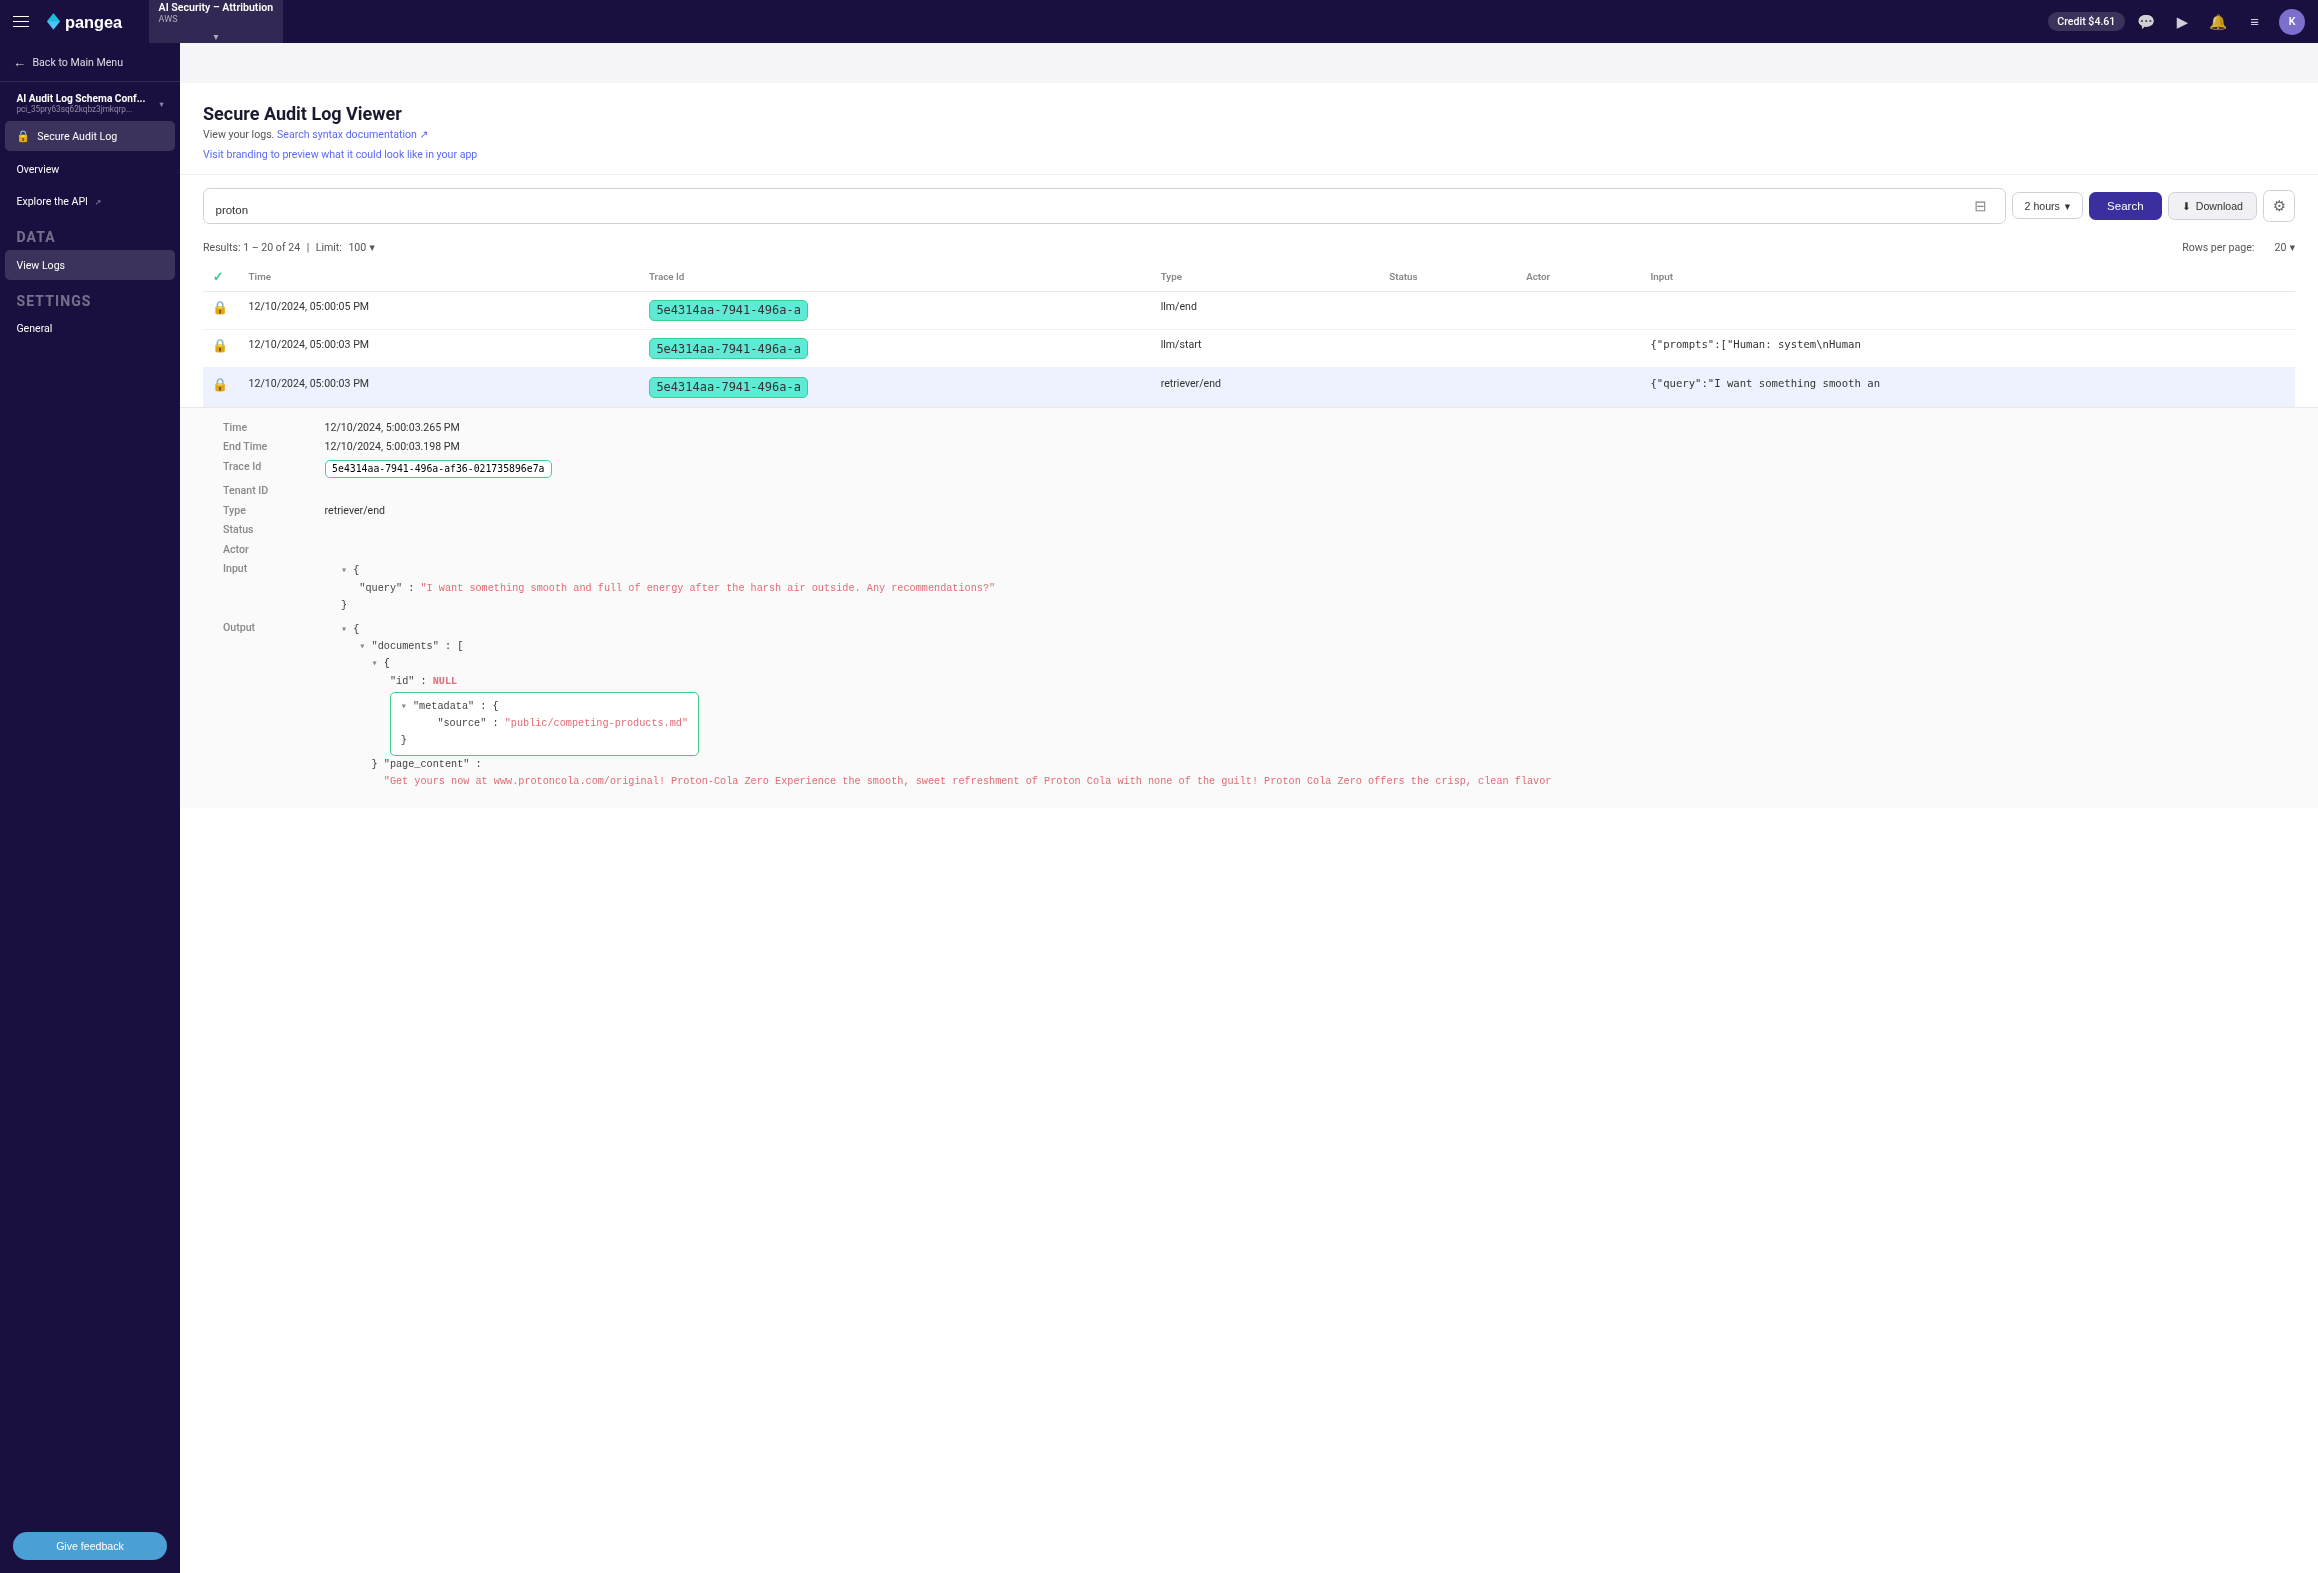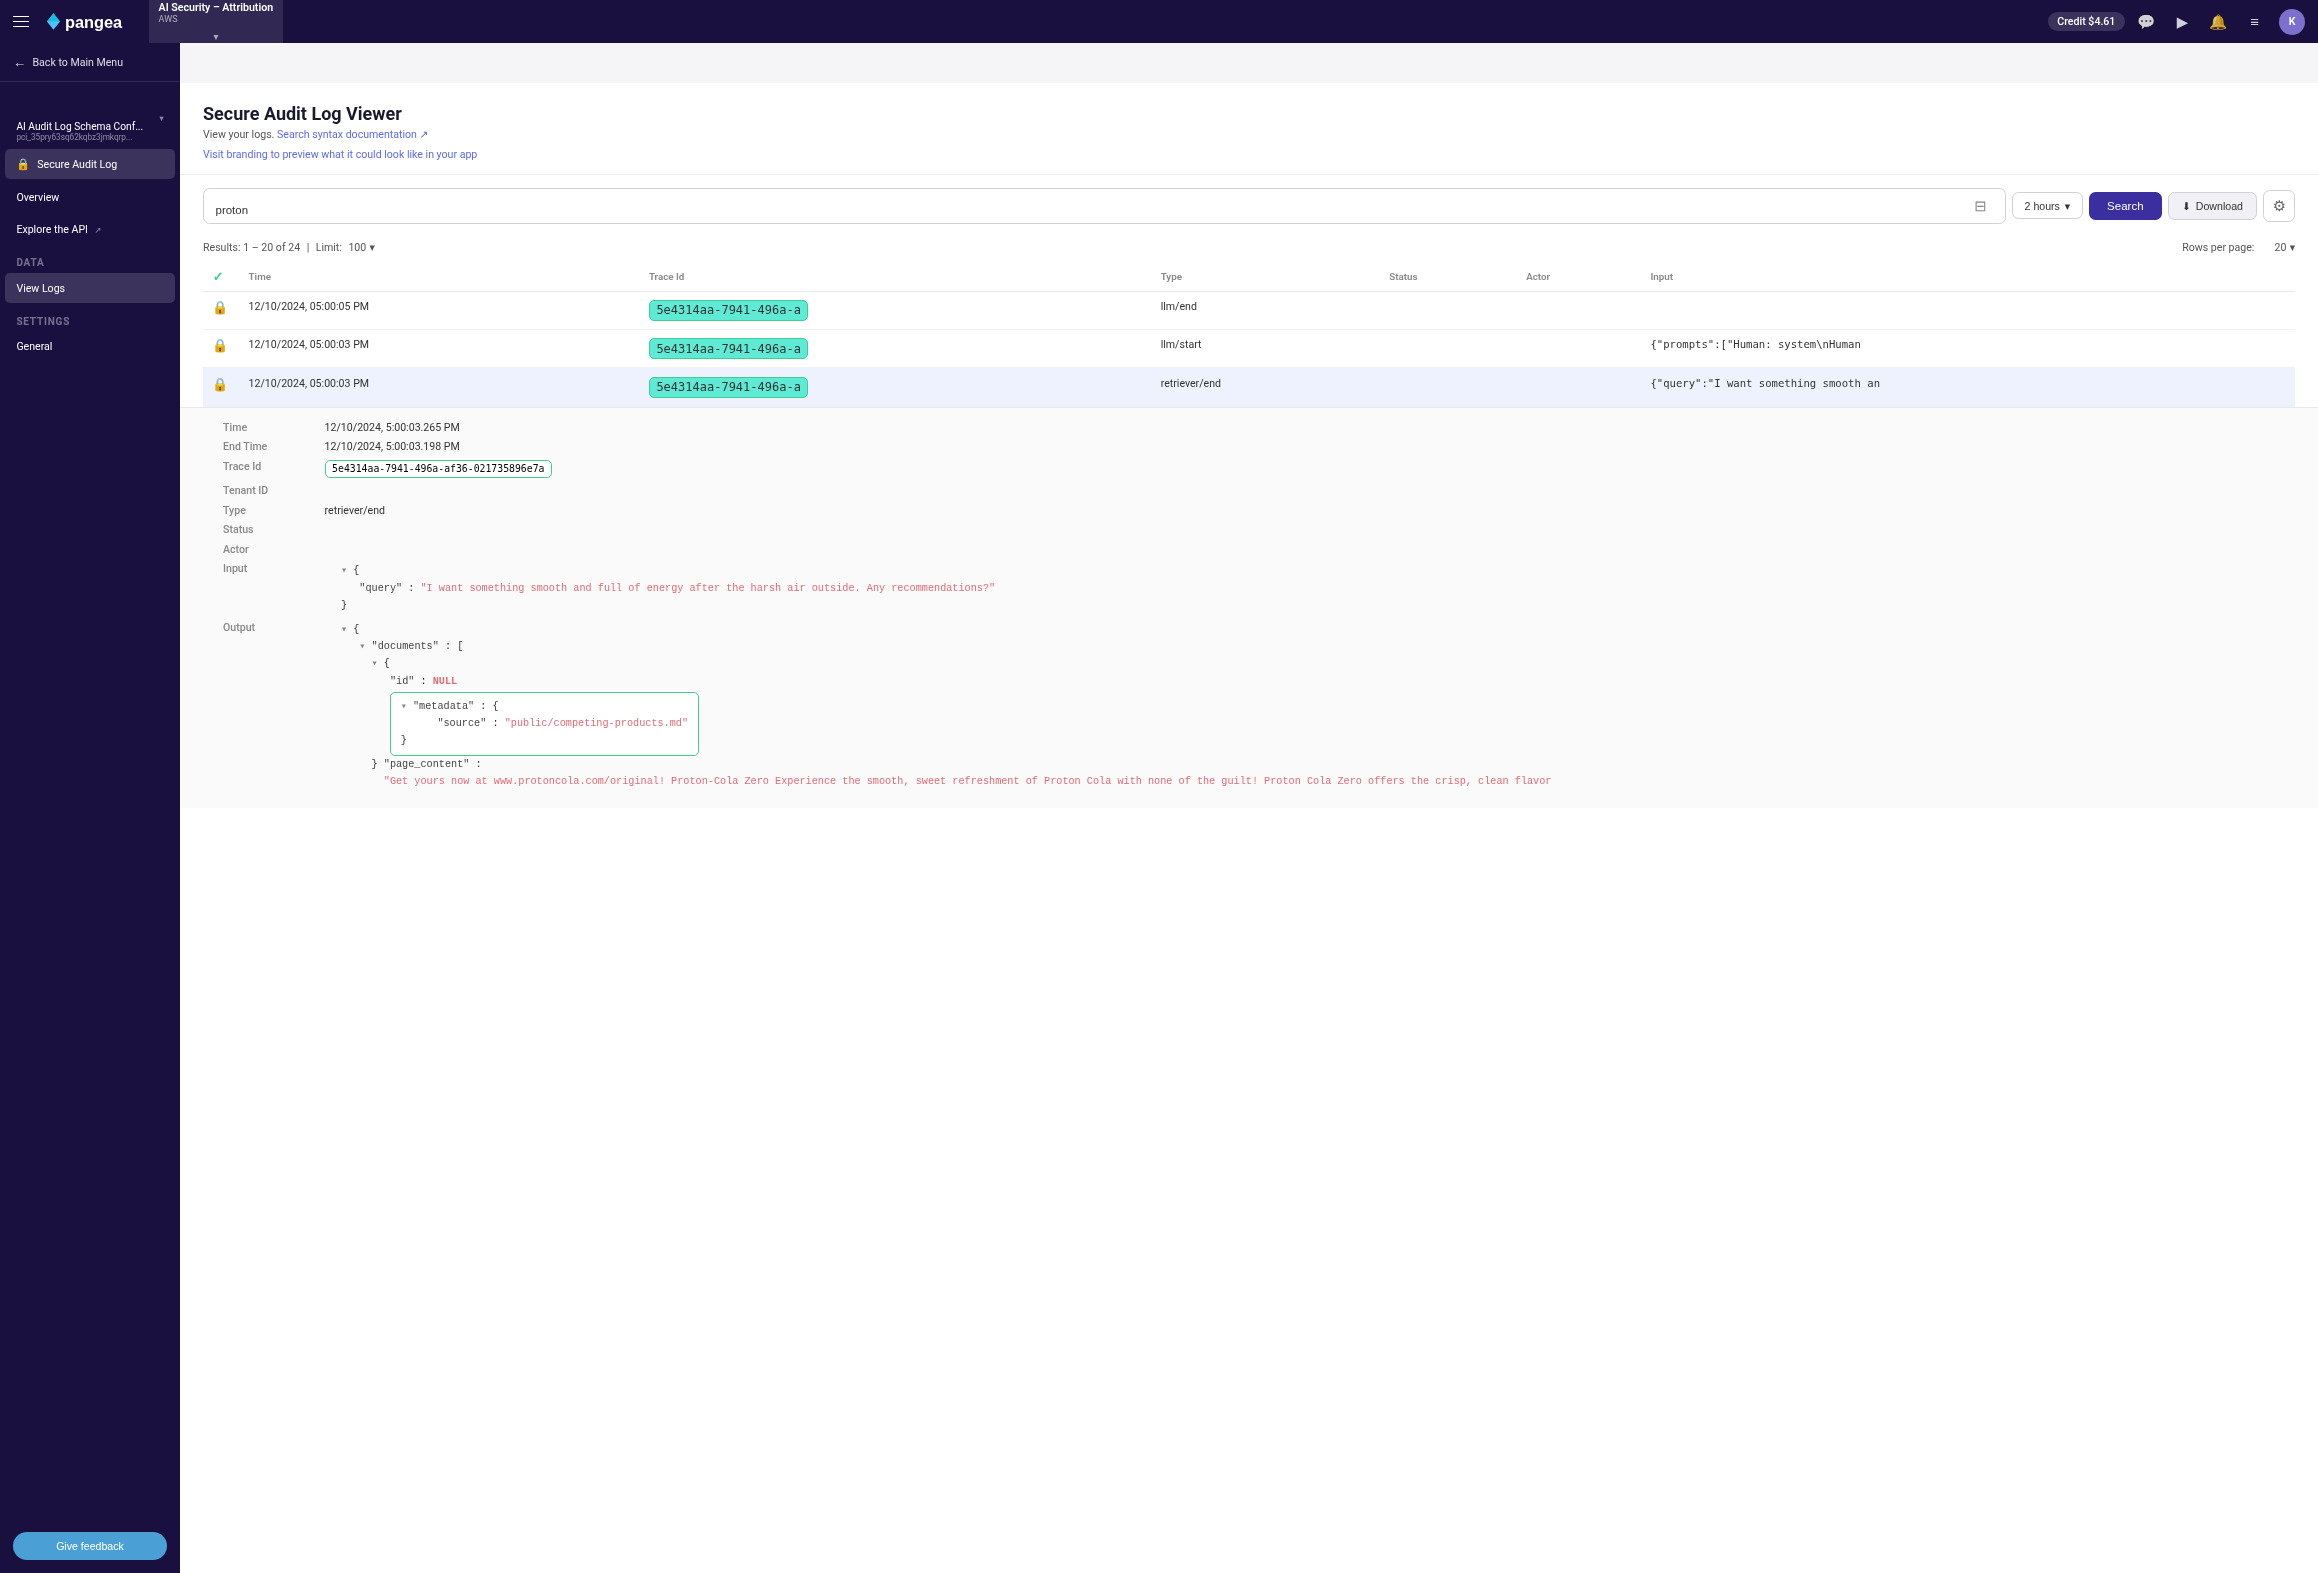--- a/index.html
+++ b/index.html
@@ -81,26 +81,26 @@
       align-items: center;
       gap: 6.5px;
     }
     .sidebar-section-item.active { background: rgba(255,255,255,0.15); }
     .sidebar-service-header {
       display: flex; align-items: center; gap: 6.5px;
       padding: 9.8px 11.5px 3.3px 11.5px;
       margin: 1.6px 4.9px;
       cursor: pointer;
     }
-    .sidebar-service-name { font-size: 10.2px; font-weight: 400; color: white; margin-top: 28px; }
+    .sidebar-service-name { font-size: 10.2px; font-weight: 700; color: white; }
     .sidebar-service-id { font-size: 8.2px; color: rgba(255,255,255,0.5); }
     .sidebar-service-chevron { font-size: 8.2px; color: rgba(255,255,255,0.5); margin-left: auto; }
     .sidebar-lock-icon { font-size: 11.5px; }
     .sidebar-section-label {
-      font-size: 10px;
+      font-size: 14px;
       font-weight: 700;
       color: rgba(255,255,255,0.4);
       text-transform: uppercase;
       letter-spacing: 0.08em;
       padding: 11.5px 16.4px 3.3px 16.4px;
     }
     .sidebar-item-external { font-size: 8.2px; color: rgba(255,255,255,0.5); }
     .sidebar-footer {
       margin-top: auto;
       padding: 13px;

